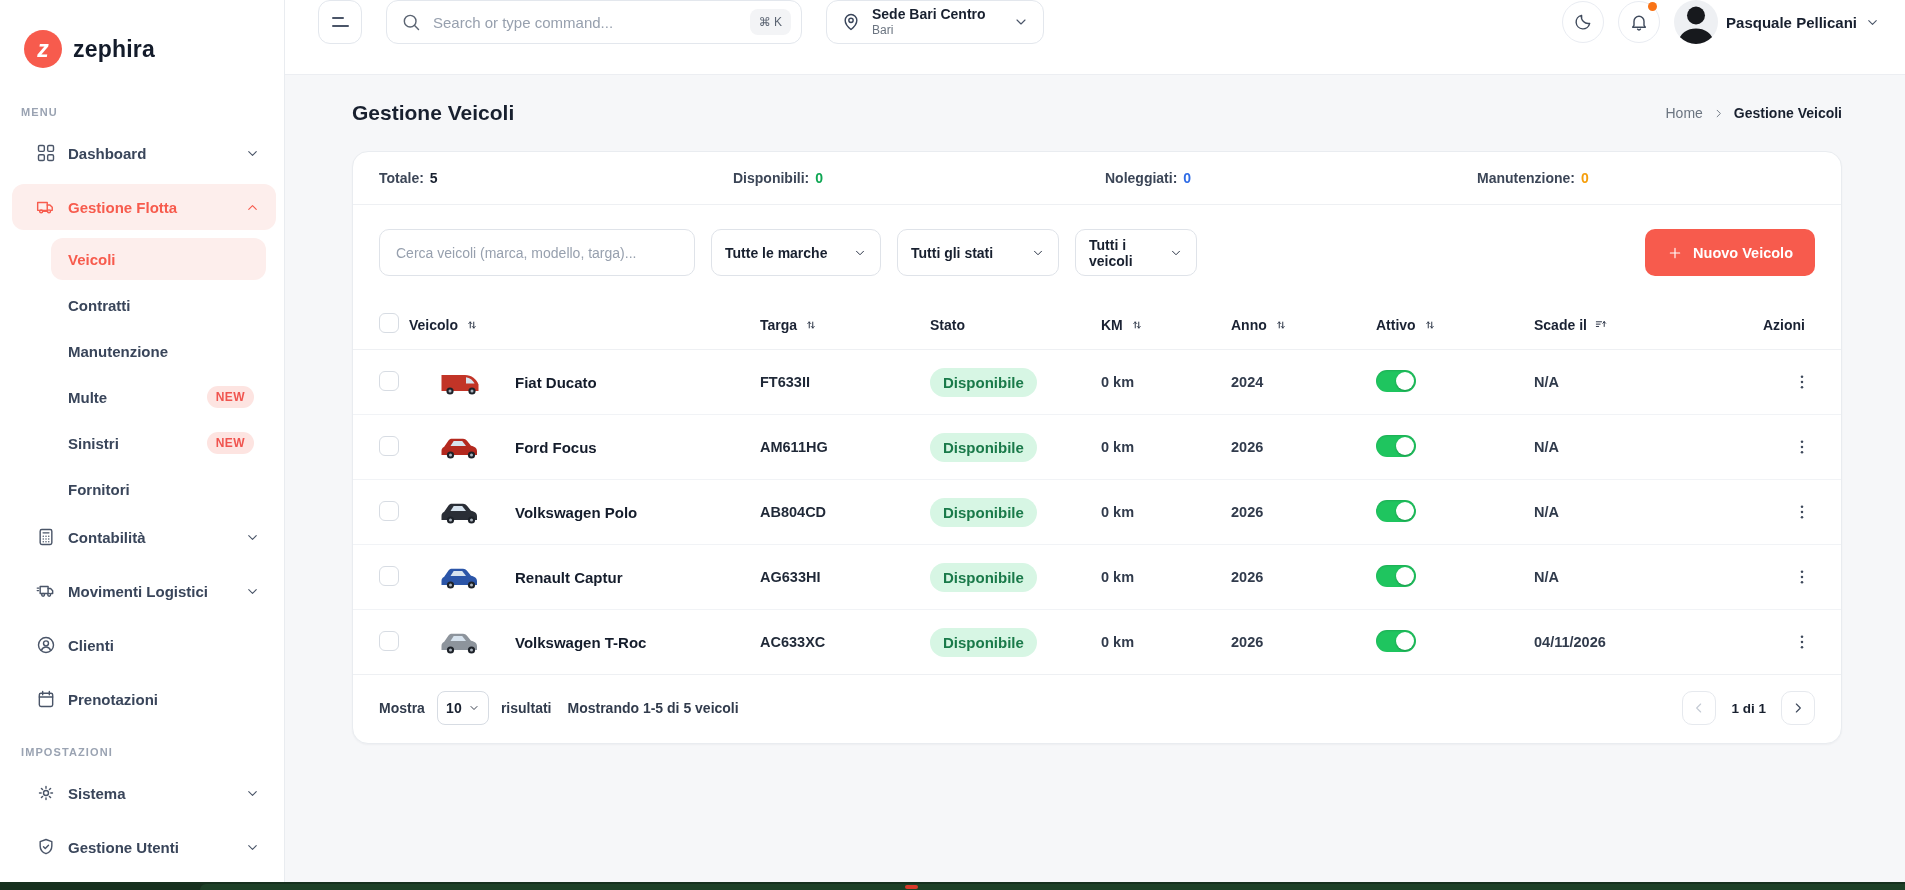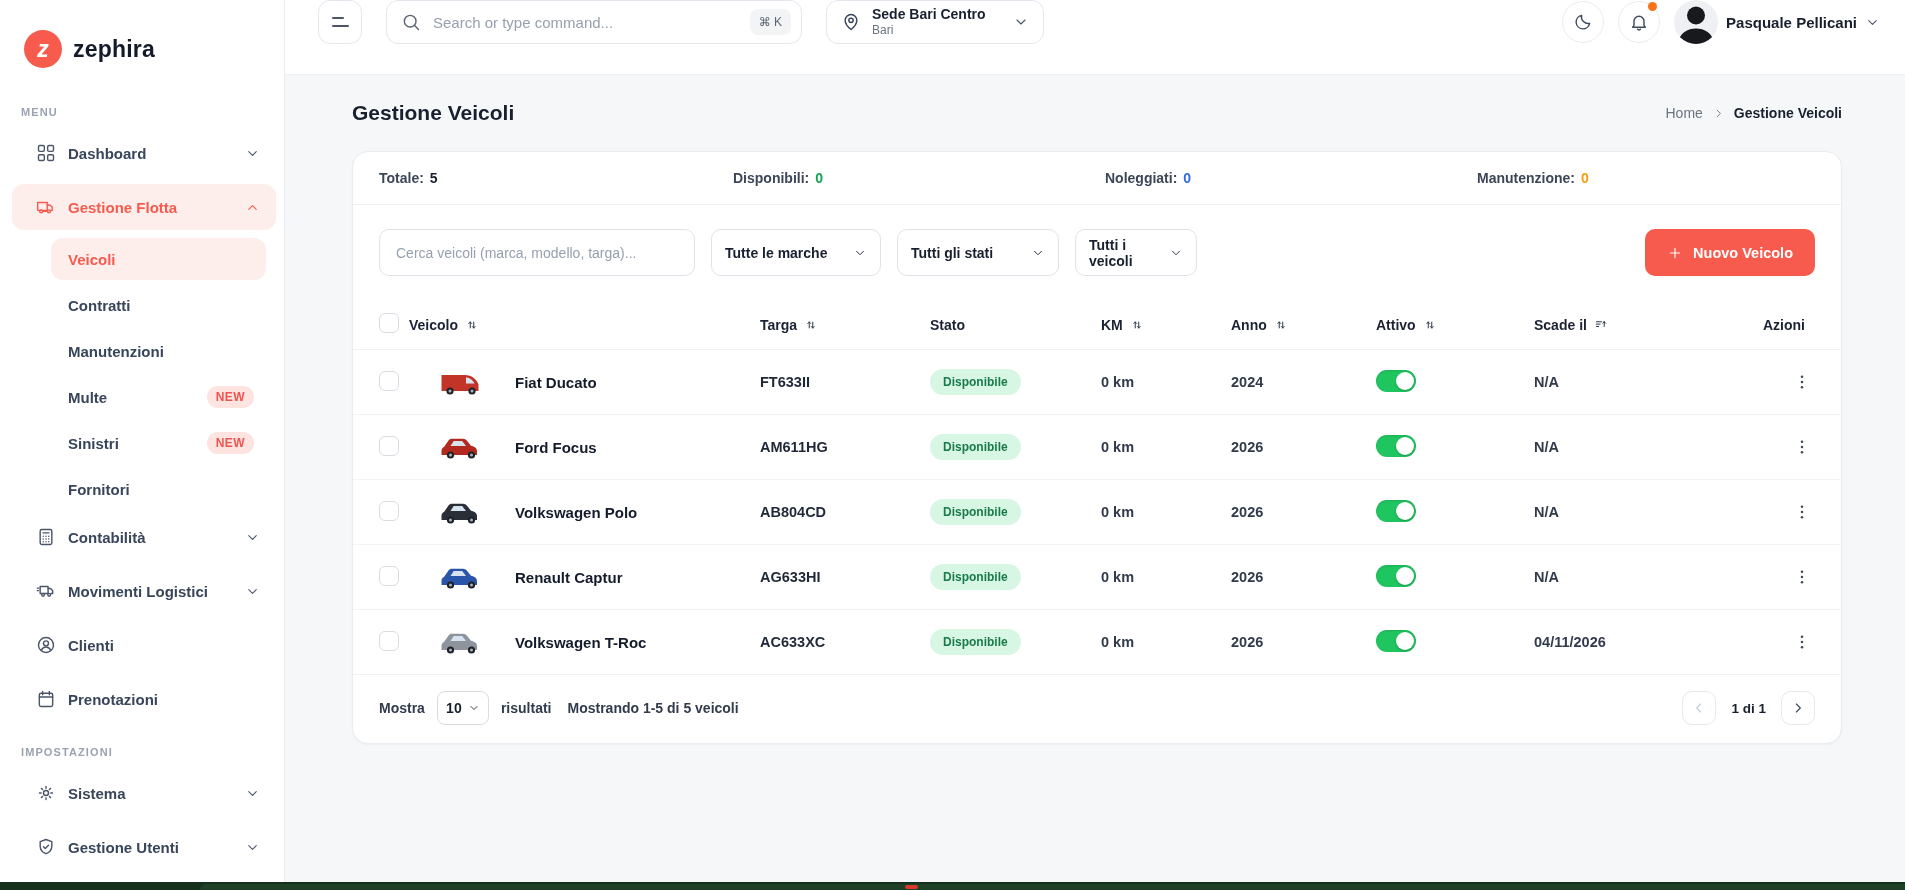--- a/index.html
+++ b/index.html
@@ -110,21 +110,21 @@
   .th .sort { color:#2c3547; display:flex; }
   .c-check { padding-left:26px; }
   .checkbox { width:20px; height:20px; border:1.5px solid #d7dce3; border-radius:6px;
               background:#fff; display:inline-block; cursor:pointer; }
   .trow { height:65px; border-bottom:1px solid #f1f3f6; font-size:14.5px; }
   .trow:last-child { border-bottom:1px solid #eef0f3; }
   .c-vehicle { display:flex; align-items:center; padding-left:29px;text-align:right; }
   .thumb { width:46px; height:34px; margin-right:31px; flex:none; display:flex; align-items:center; }
   .vname { font-weight:700; color:#141c2b; font-size:15px; }
   .c-plate { font-weight:600; color:#1f2837; }
-  .pill { background:#d7f6e4; color:#1a7a4a; font-size:12px; font-weight:700;
+  .pill { background:#d7f6e4; color:#1a7a4a; font-size:15px; font-weight:700;
           padding:6px 13px; border-radius:999px; display:inline-block; }
   .c-km, .c-year, .c-exp { color:#313b4c; font-weight:600; }
   .toggle { width:40px; height:22px; border-radius:999px; background:#1fc55f; position:relative;
             display:inline-block; cursor:pointer; box-shadow:inset 0 1px 2px rgba(0,0,0,.12); }
   .toggle .knob { position:absolute; top:2px; right:2px; width:18px; height:18px;
                   background:#fff; border-radius:50%; box-shadow:0 1px 2px rgba(0,0,0,.25); }
   .c-actions { display:flex; justify-content:center; }
   .dots { color:#3f4a5c; cursor:pointer; display:flex; }
 
   .tfoot { display:flex; align-items:center; padding:16px 26px 18px 26px; font-size:14px; color:#313b4c; }
@@ -192,21 +192,21 @@
             </svg>
           </span>
   </div>
         <div class="sub-item active">
     <span class="lbl">Veicoli</span>
   </div>
         <div class="sub-item">
     <span class="lbl">Contratti</span>
   </div>
         <div class="sub-item">
-    <span class="lbl">Manutenzioni</span>
+    <span class="lbl">Manutenzione</span>
   </div>
         <div class="sub-item">
     <span class="lbl">Multe</span>
   <span class="badge-new">NEW</span>
         </div>
         <div class="sub-item">
     <span class="lbl">Sinistri</span>
   <span class="badge-new">NEW</span>
         </div>
         <div class="sub-item">

